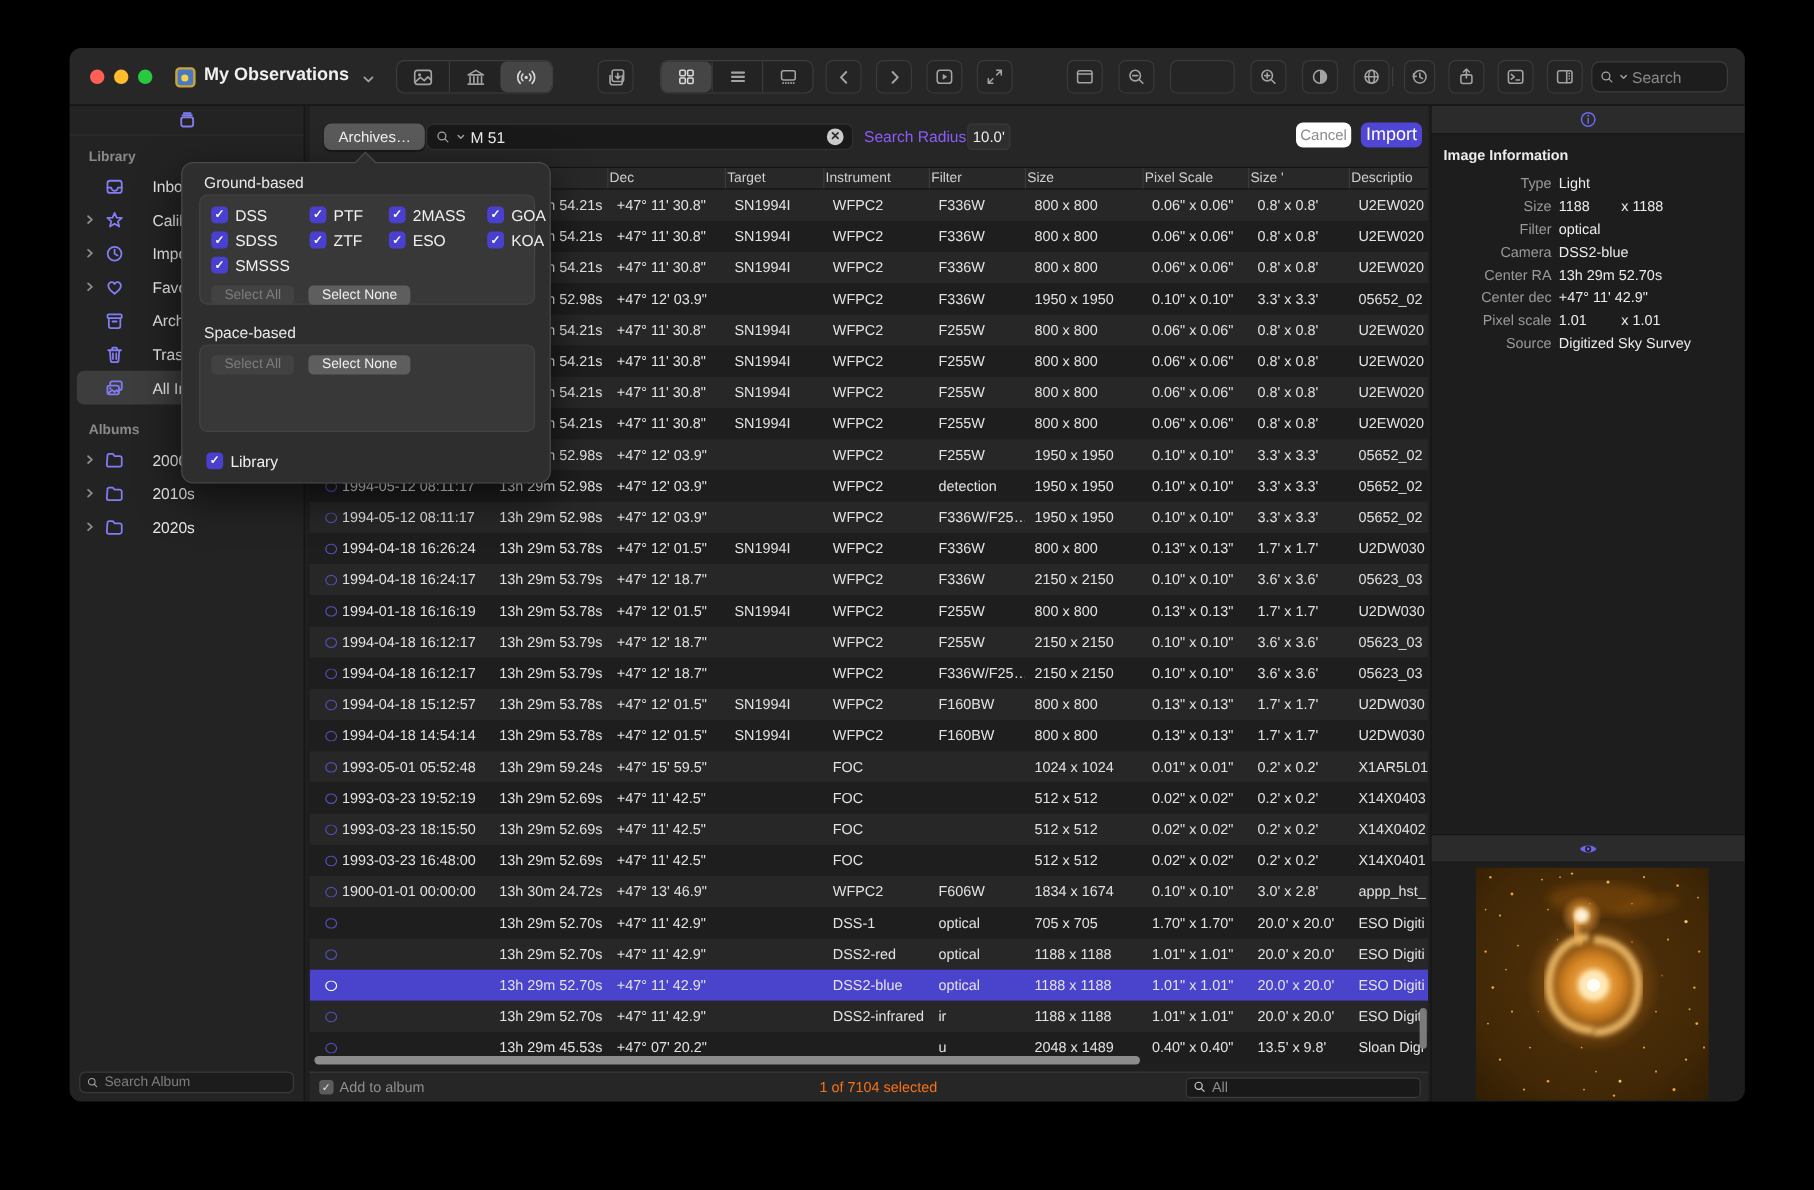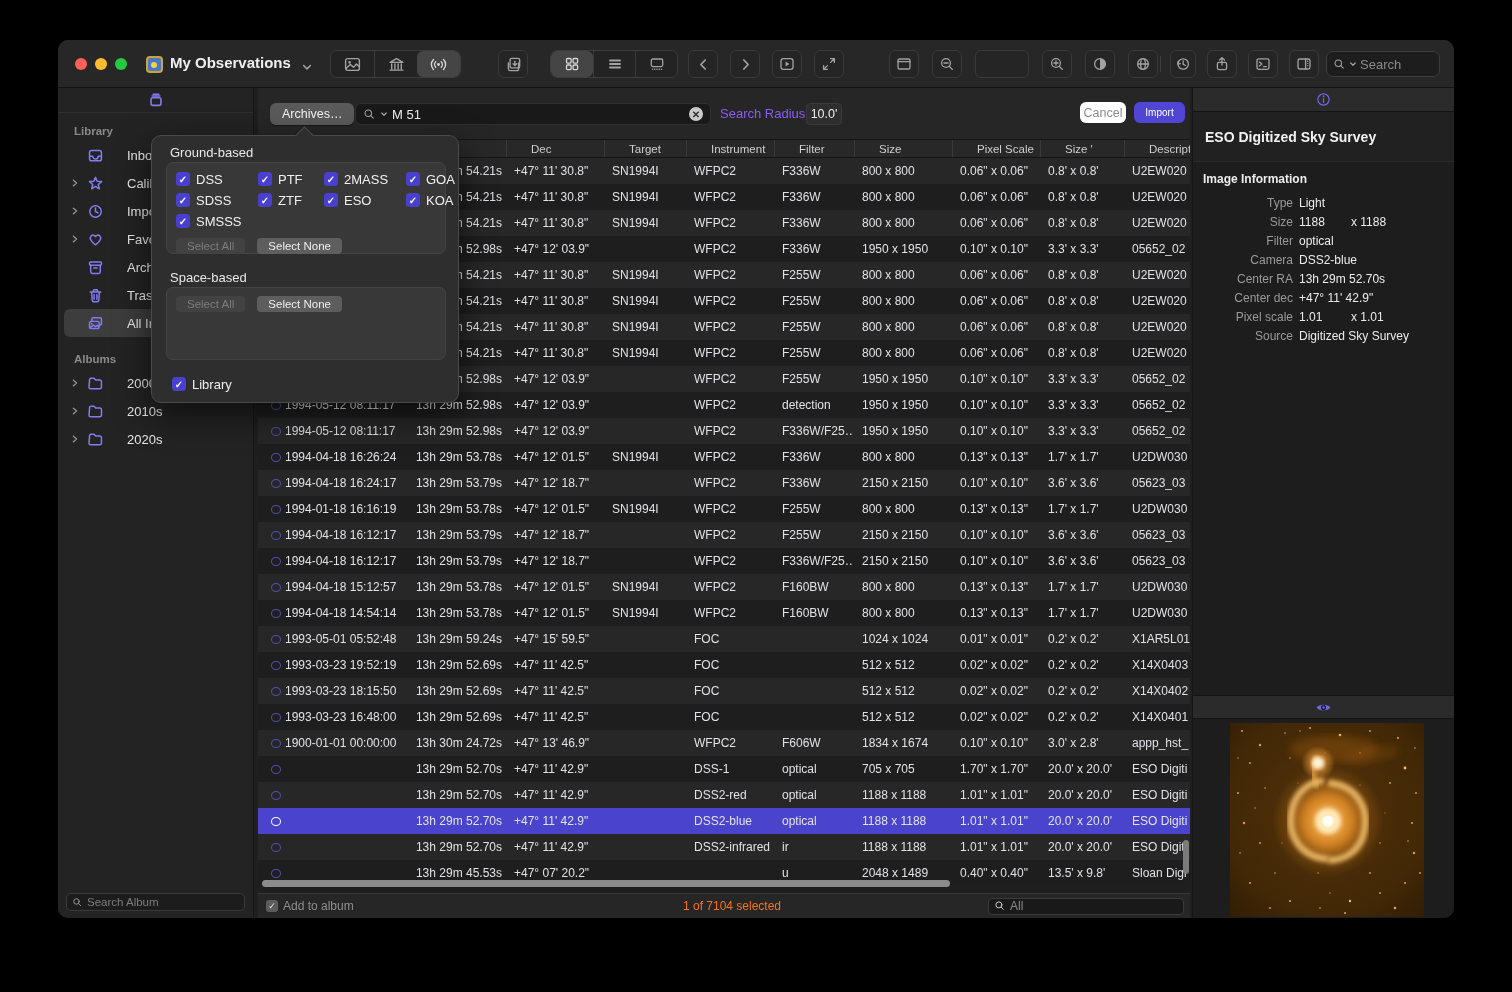--- a/index.html
+++ b/index.html
@@ -43,25 +43,25 @@
 
   
   .content { position:absolute; left:200px; top:48px; width:932px; bottom:0; background:#1f1f1f; }
   .filterbar { position:absolute; top:0; left:0; right:0; height:52px; background:#262626; border-bottom:1px solid #141414; }
   .archives-btn { position:absolute; left:12px; top:15px; height:22px; padding:0 12px; background:#5a5a5a; border-radius:6px; color:#f2f2f2; font-size:12.5px; display:flex; align-items:center; box-shadow:0 1px 1px rgba(0,0,0,.4); }
   .q-field { position:absolute; left:97px; top:15px; width:356px; height:22px; background:#191919; border:1px solid #303030; border-radius:6px; display:flex; align-items:center; padding:0 7px; gap:4px; color:#ececec; font-size:13px; }
   .q-clear { margin-left:auto; width:14px; height:14px; border-radius:50%; background:#c9c9c9; color:#2c2c2c; font-size:10px; font-weight:700; display:flex; align-items:center; justify-content:center; }
   .radius-label { position:absolute; left:462px; top:18px; color:#8b5cf6; font-size:13px; }
   .radius-field { position:absolute; left:548px; top:15px; width:36px; height:22px; background:#2e2e2e; border:1px solid #3a3a3a; border-radius:4px; color:#ececec; font-size:12.5px; display:flex; align-items:center; justify-content:center; }
   .cancel-btn { position:absolute; left:822px; top:14px; width:46px; height:21px; background:#ffffff; border-radius:6px; color:#8b8b8b; font-size:12.5px; display:flex; align-items:center; justify-content:center; }
-  .import-btn { position:absolute; left:876px; top:14px; width:51px; height:21px; background:#4f46d4; border-radius:6px; color:#fff; font-size:10px; display:flex; align-items:center; justify-content:center; }
+  .import-btn { position:absolute; left:876px; top:14px; width:51px; height:21px; background:#4f46d4; border-radius:6px; color:#fff; font-size:15px; display:flex; align-items:center; justify-content:center; }
 
   .thead, .trow { display:grid; grid-template-columns:26px 120px 102px 98px 82px 88px 80px 98px 88px 84px 1fr; align-items:center; }
   .thead { position:absolute; top:52px; left:0; right:0; height:18px; background:#282828; border-bottom:1px solid #141414; font-size:11.5px; color:#cfcfcf; }
-  .thead span { padding-left:24px; height:100%; display:flex; align-items:center; white-space:nowrap; overflow:hidden; }
+  .thead span { padding-left:1px; height:100%; display:flex; align-items:center; white-space:nowrap; overflow:hidden; }
   .thead span:nth-child(-n+3) { padding-left:0; }
   .thead span:nth-child(n+4) { border-left:1px solid #3a3a3a; }
   .tbody { position:absolute; top:70px; left:0; right:0; height:728px; overflow:hidden; }
   .trow { height:26px; font-size:12px; color:#e2e2e6; }
   .trow:nth-child(odd) { background:#272727; }
   .trow:nth-child(even) { background:#1e1e1e; }
   .trow.selected { background:#4a43cb; }
   .trow span { white-space:nowrap; overflow:hidden; padding-left:8px; }
   .trow .c-status { padding-left:0; display:flex; }
   .circle { width:9px; height:9px; margin-left:13px; border:1.5px solid #514fb0; border-radius:50%; }
@@ -942,21 +942,20 @@
   </div>
 
   <div class="inspector">
     <div class="insp-bar">
       <svg width="15" height="15" viewBox="0 0 16 16" fill="none" stroke="#6c68ee" stroke-width="1.3">
           <circle cx="8" cy="8" r="6"></circle>
           <path d="M8 7.2 V11.2" stroke-linecap="round"></path>
           <circle cx="8" cy="4.7" r=".9" fill="#6c68ee" stroke="none"></circle>
         </svg>
     </div>
-    <div class="insp-title">ESO Digitized Sky Survey</div>
     <div class="insp-section">Image Information</div>
     <div class="kvs">
 
         <div class="kv">
           <span class="kv-label">Type</span>
           <span class="kv-value">Light</span>
           <span class="kv-value2"></span>
         </div>
 
         <div class="kv">

